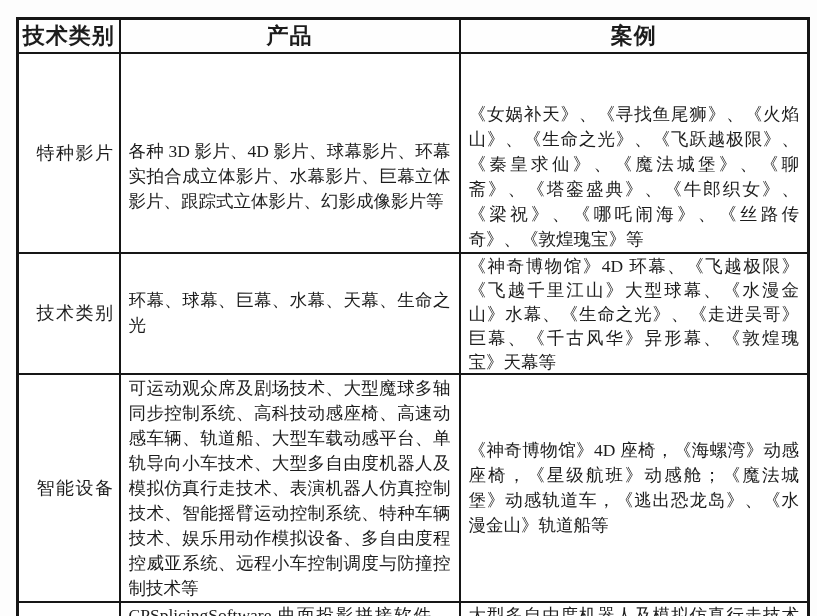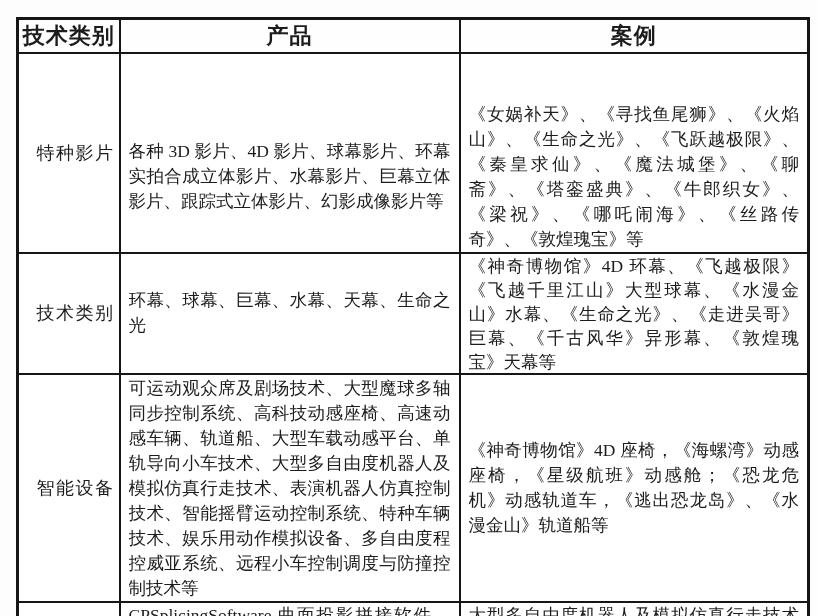--- a/index.html
+++ b/index.html
@@ -99,21 +99,21 @@
         <td class="txt case-col">
           <div class="clip">《神奇博物馆》4D 环幕、《飞越极限》《飞越千里江山》大型球幕、《水漫金山》水幕、《生命之光》、《走进吴哥》巨幕、《千古风华》异形幕、《敦煌瑰宝》天幕等</div>
         </td>
       </tr>
       <tr class="r3">
         <td class="cat">智能设备</td>
         <td class="txt">
           <div class="clip">可运动观众席及剧场技术、大型魔球多轴同步控制系统、高科技动感座椅、高速动感车辆、轨道船、大型车载动感平台、单轨导向小车技术、大型多自由度机器人及模拟仿真行走技术、表演机器人仿真控制技术、智能摇臂运动控制系统、特种车辆技术、娱乐用动作模拟设备、多自由度程控威亚系统、远程小车控制调度与防撞控制技术等</div>
         </td>
         <td class="txt case-col">
-          <div class="clip">《神奇博物馆》4D 座椅，《海螺湾》动感座椅，《星级航班》动感舱；《恐龙危机》动感轨道车，《逃出恐龙岛》、《水漫金山》轨道船等</div>
+          <div class="clip">《神奇博物馆》4D 座椅，《海螺湾》动感座椅，《星级航班》动感舱；《魔法城堡》动感轨道车，《逃出恐龙岛》、《水漫金山》轨道船等</div>
         </td>
       </tr>
       <tr class="r4">
         <td class="cat">播放系统</td>
         <td class="txt">
           <div class="clip">CPSplicingSoftware 曲面投影拼接软件、常规物质表面影像显示解决方案、</div>
         </td>
         <td class="txt case-col">
           <div class="clip">大型多自由度机器人及模拟仿真行走技术《海螺湾》、《秦皇求仙》、《盘</div>
         </td>

